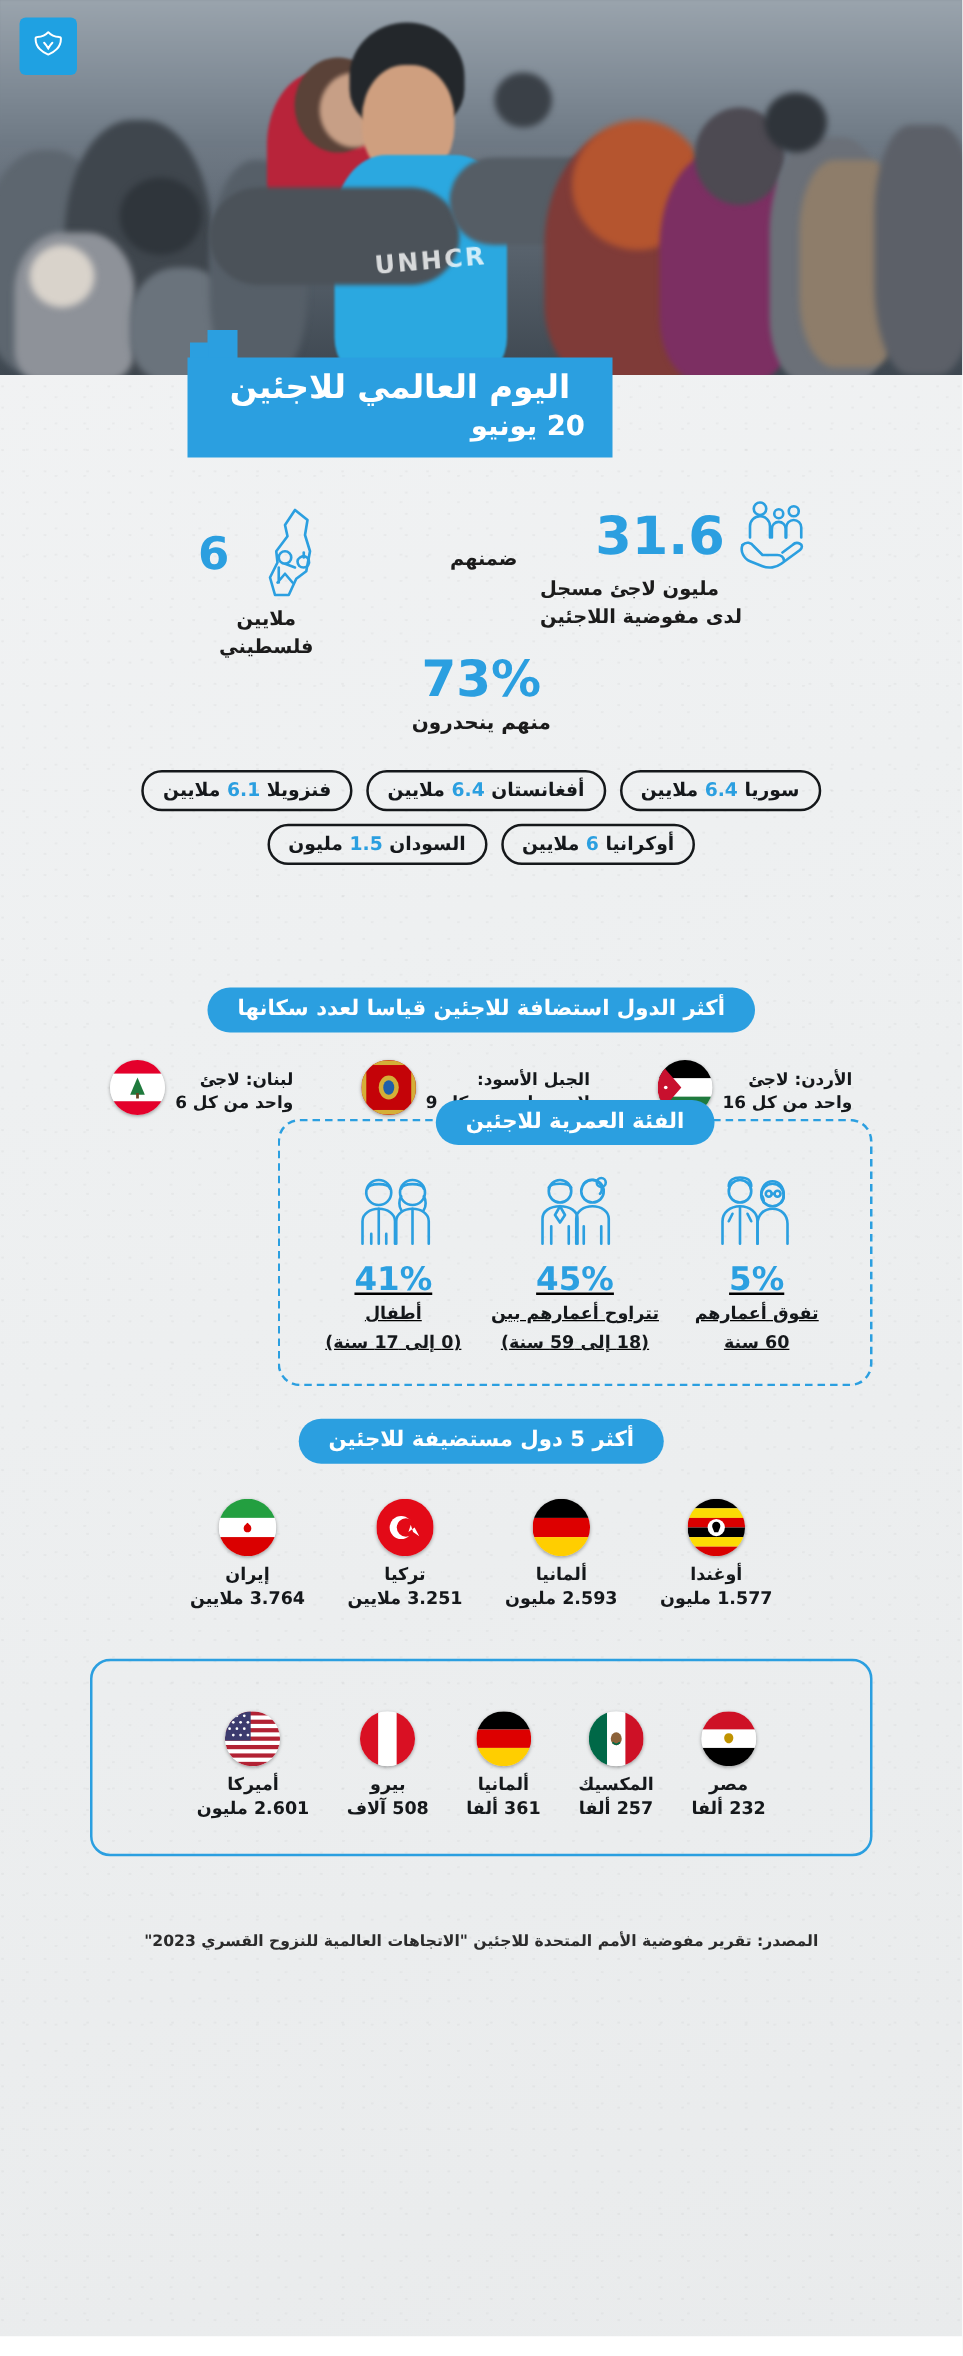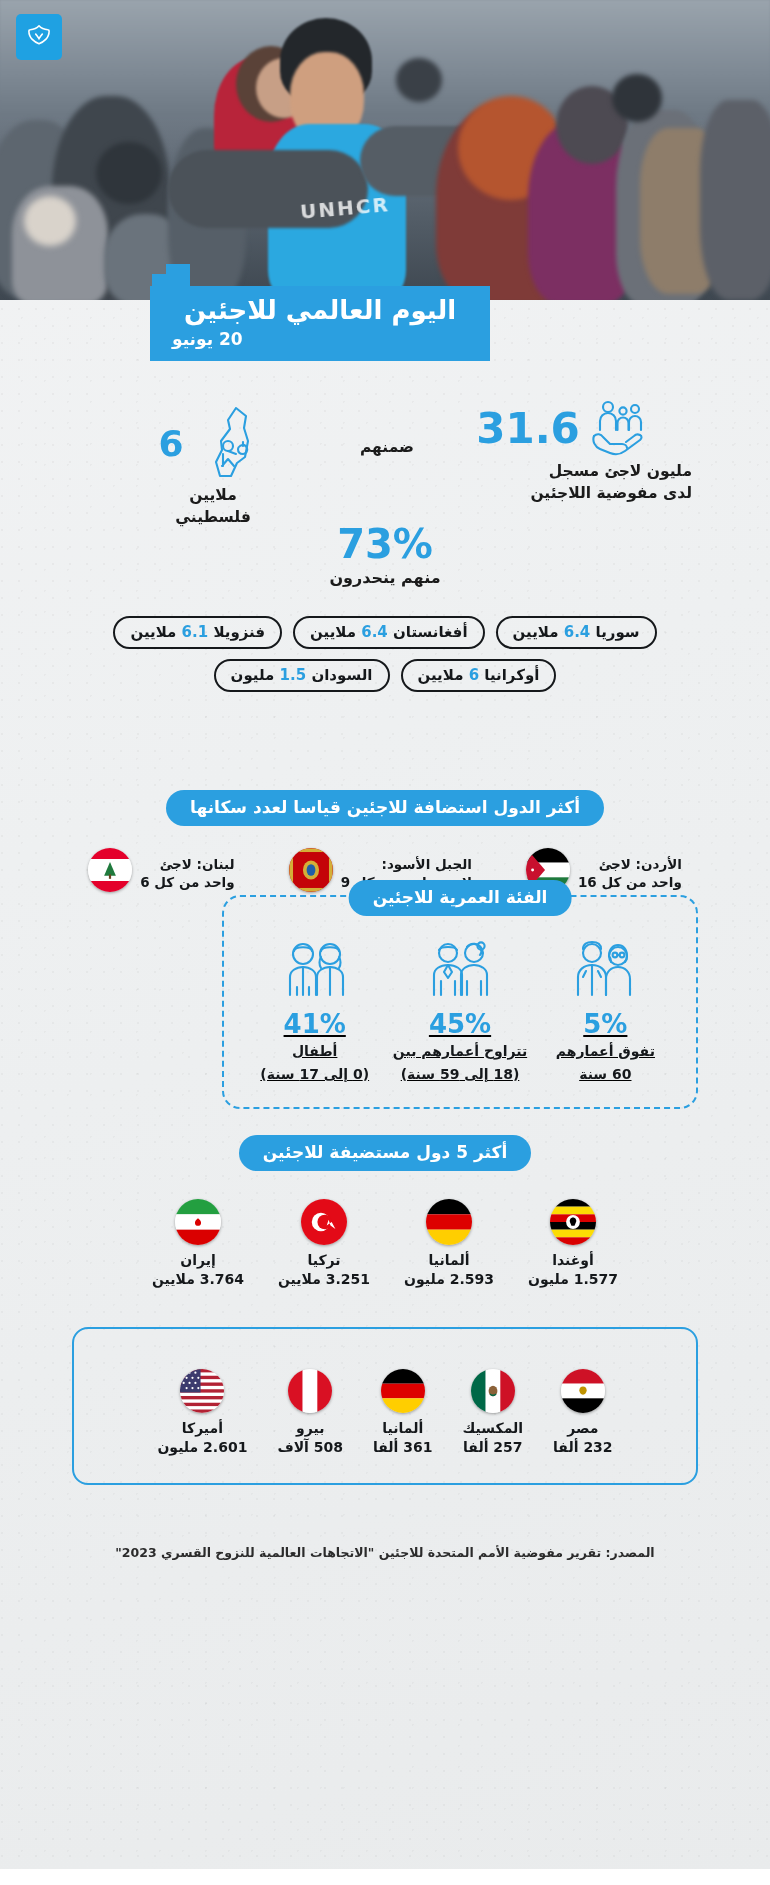--- a/index.html
+++ b/index.html
@@ -87,34 +87,34 @@
   .title-box {
     background: #2b9fe0;
     padding: 10px 22px 12px 22px;
     position: relative;
   }
   .title-main {
     color: #fff; font-size: 26px; font-weight: bold;
     text-align: center; line-height: 1.15; letter-spacing: -0.2px;
   }
   .title-sub {
-    color: #fff; font-size: 17px; font-weight: bold;
-    text-align: left; margin-top: 3px;
+    color: #fff; font-size: 22px; font-weight: bold;
+    text-align: right; margin-top: 3px;
   }
   .title-deco { position: absolute; top: -22px; left: 8px; }
   .title-deco .sq-big { position: absolute; width: 24px; height: 24px; background: #2b9fe0; left: 8px; top: 0; }
   .title-deco .sq-small { position: absolute; width: 15px; height: 15px; background: #2b9fe0; left: -6px; top: 10px; }
   .center { text-align: center; }
 
   
   .big-num { color: #2b9fe0; font-size: 42px; font-weight: bold; line-height: 1; }
   .big-num.sm { font-size: 36px; }
   .stat-text { color: #1b1b1b; font-size: 15.5px; font-weight: bold; line-height: 1.45; }
 
-  .stat-right { position: absolute; top: 398px; right: 78px; width: 260px; text-align: right; }
+  .stat-right { position: absolute; top: 398px; right: 78px; width: 260px; text-align: left; }
   .stat-right .row { display: flex; align-items: center; justify-content: center; gap: 8px; }
   .stat-left  { position: absolute; top: 404px; left: 108px; width: 210px; text-align: center; }
   .stat-left .row { display: flex; align-items: center; justify-content: center; gap: 6px; }
   .midlabel { position: absolute; top: 438px; left: 332px; width: 110px; text-align: center;
               color: #1b1b1b; font-size: 15.5px; font-weight: bold; }
 
   .icon-blue { stroke: #2b9fe0; fill: none; stroke-width: 2.1; stroke-linecap: round; stroke-linejoin: round; }
 
   
   .pct73 { position: absolute; top: 523px; width: 770px; text-align: center; }

